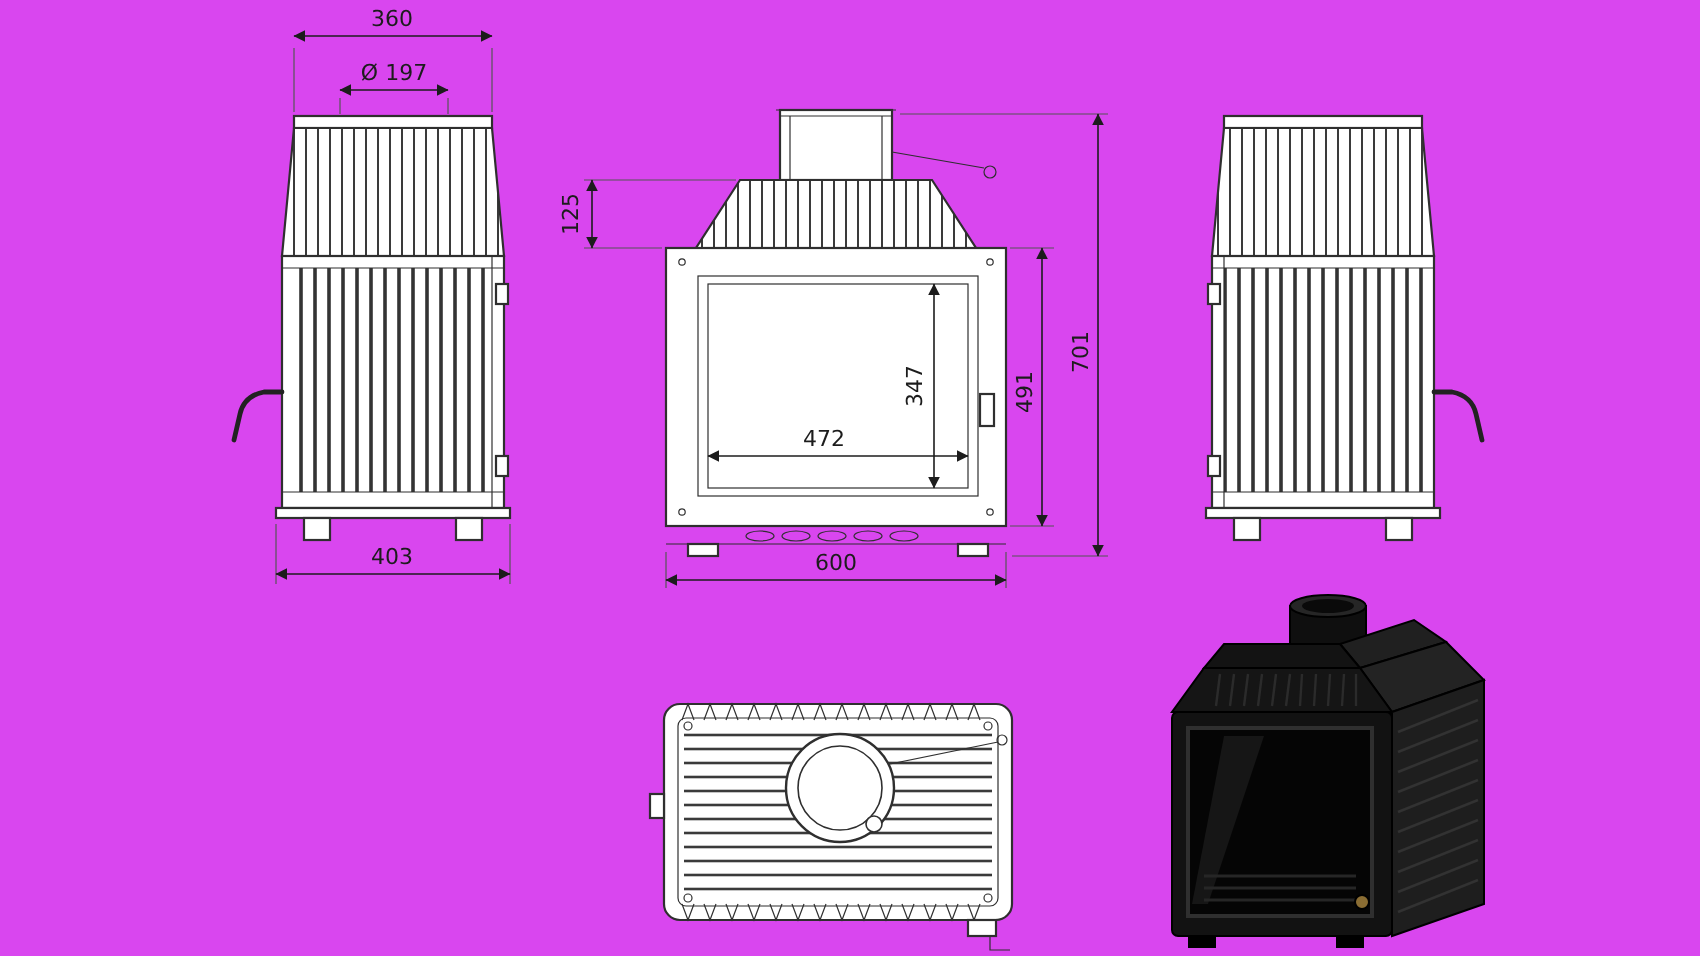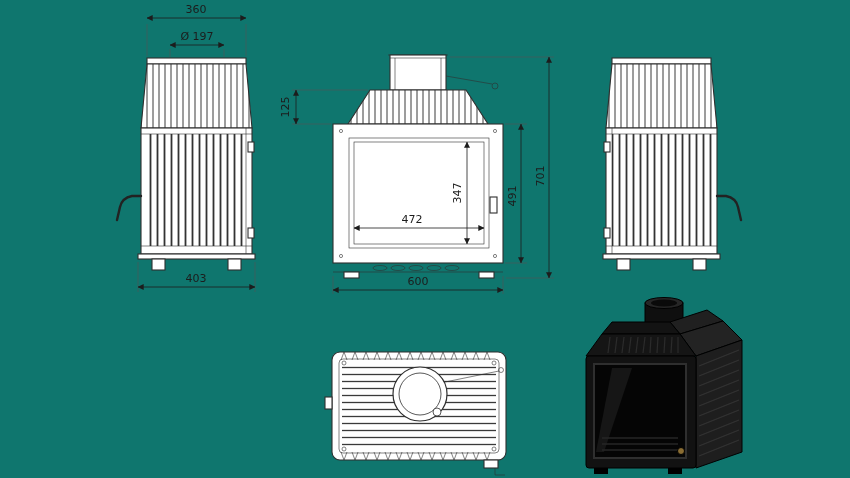--- a/index.html
+++ b/index.html
@@ -1,16 +1,16 @@
 <!DOCTYPE html>
 <html><head>
 <meta charset="utf-8">
 <style>
   html,body{margin:0;padding:0;background:#ffffff;}
-  .canvas{position:relative;width:850px;height:478px;background:#0f766e;overflow:hidden;
+  .canvas{position:relative;width:850px;height:478px;background:#d946ef;overflow:hidden;
           font-family:"DejaVu Sans",sans-serif;}
   svg{position:absolute;left:0;top:0;}
   .obj{stroke:#2f2f2f;stroke-width:1.1;fill:#ffffff;}
   .objthin{stroke:#2f2f2f;stroke-width:0.6;fill:none;}
   .ext{stroke:#555555;stroke-width:0.6;fill:none;}
   .dimline{stroke:#1c1c1c;stroke-width:0.8;fill:none;}
   .dim{font:11px "DejaVu Sans",sans-serif;fill:#1c1c1c;}
 </style>
 </head>
 <body>

